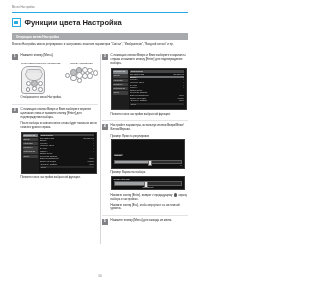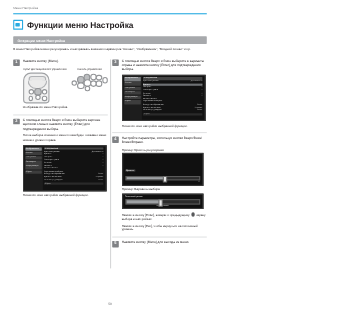--- a/index.html
+++ b/index.html
@@ -158,21 +158,21 @@
 </head>
 <body>
 
 <div class="page">
 
   <div class="crumb">Меню Настройка</div>
   <div class="crumb-rule"></div>
 
   <div class="title-row">
     <span class="title-ico"></span>
-    <span class="title-txt">Функции меню Настройка</span>
+    <span class="title-txt">Функции цвета Настройка</span>
   </div>
 
   <div class="secbar">
     <span>Операции меню Настройка</span>
   </div>
 
   <div class="intro">В меню Настройка можно регулировать и настраивать значения параметров "Сигнал", "Изображение", "Входной сигнал" и пр.</div>
 
   <div class="vrule"></div>
 

